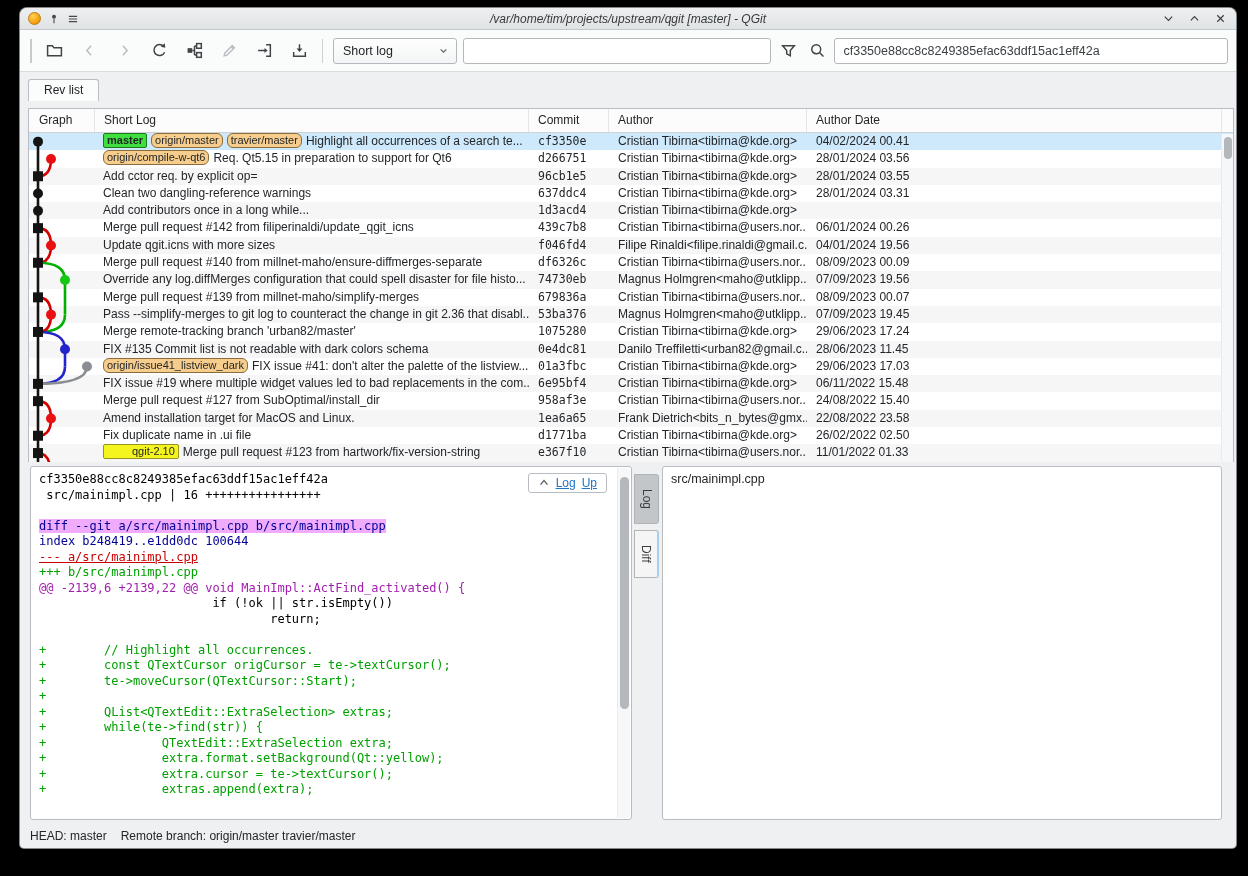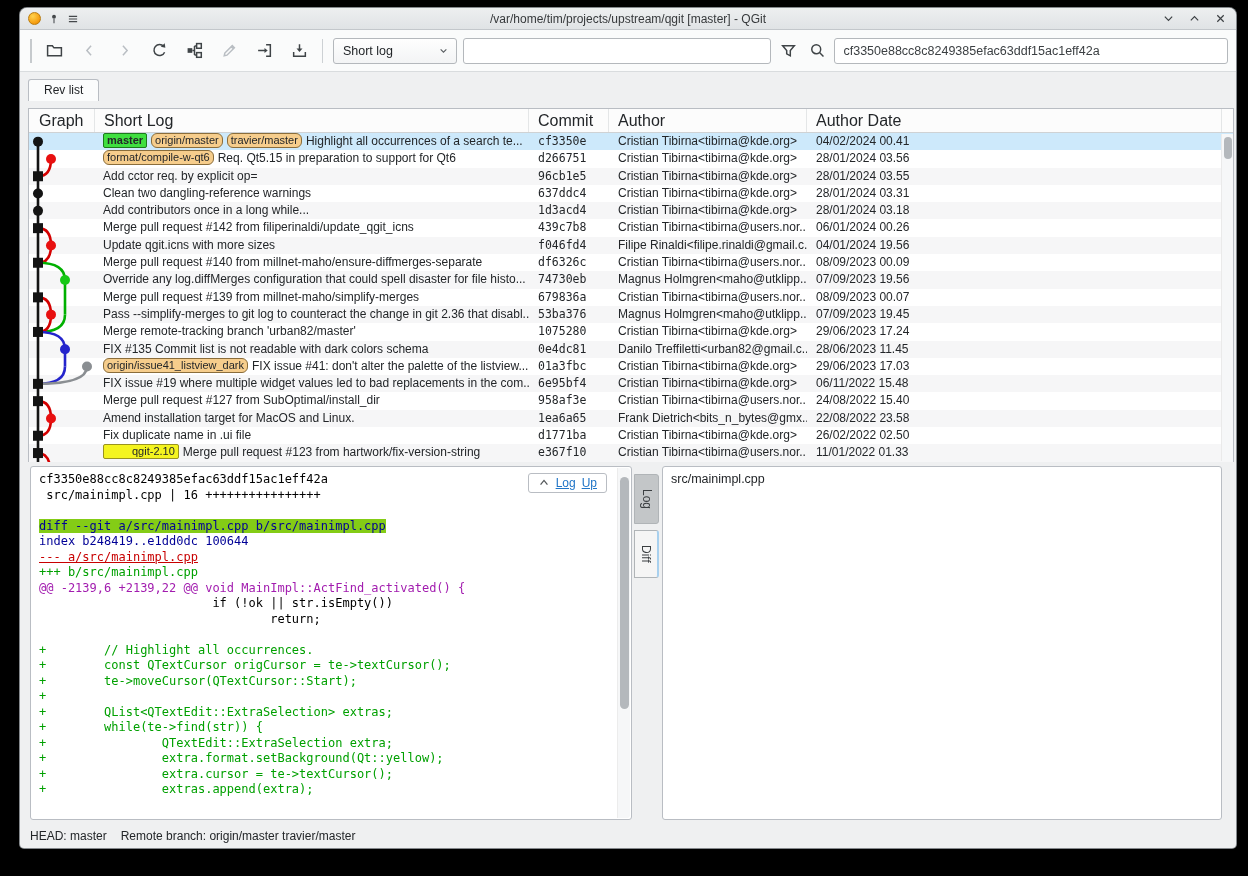--- a/index.html
+++ b/index.html
@@ -11,21 +11,21 @@
 
   
   .titlebar { position:absolute; top:0; left:0; right:0; height:22px;
               background:linear-gradient(#edeff0,#e0e3e5); border-bottom:1px solid #c3c7cb;
               display:flex; align-items:center; }
   .tb-left { display:flex; align-items:center; gap:7px; padding-left:8px; }
   .appicon { width:13px; height:13px; border-radius:50%;
              background:radial-gradient(circle at 35% 30%, #ffd24d, #f59b0e 70%, #d77c00);
              border:1px solid #b97c10; }
   .tb-ico svg { display:block; stroke:#44484b; stroke-width:1.4; fill:none; }
-  .tb-title { position:absolute; left:0; right:0; text-align:center; font-size:12px; color:#36393b; }
+  .tb-title { position:absolute; left:0; right:0; text-align:center; font-size:12px; color:#36393b;font-style:italic; }
   .tb-right { position:absolute; right:10px; display:flex; gap:15px; align-items:center; }
   .tb-right svg { display:block; stroke:#3c4043; stroke-width:1.3; fill:none; }
 
   
   .toolbar { position:absolute; top:22px; left:0; right:0; height:42px; background:#fafbfb;
              border-bottom:1px solid #d9dcde; display:flex; align-items:center; padding:0 8px; }
   .tb-handle { width:2px; height:24px; border-left:1px solid #c6cacd; border-right:1px solid #c6cacd; margin:0 9px 0 2px; }
   #tbButtons { display:flex; align-items:center; gap:9px; }
   .icon-btn { width:26px; height:26px; display:flex; align-items:center; justify-content:center; border-radius:3px; }
   .icon-btn svg { stroke:#3f4447; stroke-width:1.4; fill:none; }
@@ -47,21 +47,21 @@
   
   .tabbar { position:absolute; top:71px; left:8px; height:22px; }
   .tab { display:inline-block; padding:3px 15px 0 15px; height:22px; background:#fbfcfc;
          border:1px solid #b9bdc3; border-bottom:none; border-radius:3px 3px 0 0;
          font-size:12px; color:#232629; }
 
   
   .revpanel { position:absolute; top:100px; left:8px; width:1206px; height:354px;
               background:#fff; border:1px solid #b9bdc3; }
   .rev-header { height:24px; display:flex; background:#fcfcfc; border-bottom:1px solid #cfd2d4; }
-  .hcell { border-right:1px solid #e4e6e7; padding-left:9px; font-size:16px; line-height:23px;
+  .hcell { border-right:1px solid #e4e6e7; padding-left:9px; font-size:12px; line-height:23px;
            color:#232629; white-space:nowrap; overflow:hidden; }
   .rev-rows { position:relative; height:329px; overflow:hidden; }
   .rev-row { display:flex; height:17.3px; font-size:12px; color:#232629; }
   .rev-row.even { background:#f6f6f7; }
   .rev-row.sel { background:#cde9fb; }
   .cell { white-space:nowrap; overflow:hidden; line-height:17.3px; }
   .c-graph { width:66px; flex:none; }
   .c-subj  { width:434px; flex:none; padding-left:8px; }
   .c-commit{ width:80px; flex:none; padding-left:9px; font-family:"DejaVu Sans Mono",monospace; font-size:11.5px; }
   .c-auth  { width:198px; flex:none; padding-left:9px; }
@@ -81,21 +81,21 @@
   .logpanel { position:absolute; top:458px; left:10px; width:602px; height:354px;
               background:#fff; border:1px solid #b9bdc3; border-radius:3px; }
   #diffLines { position:absolute; left:8px; top:5px; right:16px; bottom:4px; overflow:hidden;
                font-family:"DejaVu Sans Mono",monospace; font-size:12px; line-height:15.5px; }
   .dl { white-space:pre; }
   .t-plain  { color:#000000; }
   .t-header { color:#000096; }
   .t-removed{ color:#c80000;text-decoration:underline; }
   .t-added  { color:#00a000; }
   .t-hunk   { color:#a21caf; }
-  .hl { background:#84cc16; }
+  .hl { background:#f0abfc; }
   .navbox { position:absolute; top:6px; right:24px; background:#fff; border:1px solid #b9bdc3;
             border-radius:3px; padding:2px 9px; display:flex; align-items:center; gap:6px;
             font-size:12px; }
   .navbox svg { stroke:#54585b; stroke-width:1.5; fill:none; }
   .navlink { color:#2075c7; text-decoration:underline; }
   .log-scrollbar { position:absolute; top:1px; right:1px; bottom:1px; width:13px;
                    background:#f6f7f8; border-left:1px solid #ececec; border-radius:0 3px 3px 0; }
   .log-scrollbar .thumb { position:absolute; top:9px; left:2px; width:9px; height:232px;
                           background:#b4b8bc; border-radius:5px; }
 
@@ -245,21 +245,21 @@
       <div class="rev-rows" id="revRows">
           <div class="rev-row sel">
             <div class="cell c-graph"></div>
             <div class="cell c-subj"><span class="badge branch">master</span><span class="badge remote">origin/master</span><span class="badge remote">travier/master</span><span>Highlight all occurrences of a search te...</span></div>
             <div class="cell c-commit">cf3350e</div>
             <div class="cell c-auth">Cristian Tibirna&lt;tibirna@kde.org&gt;</div>
             <div class="cell c-date">04/02/2024 00.41</div>
           </div>
           <div class="rev-row">
             <div class="cell c-graph"></div>
-            <div class="cell c-subj"><span class="badge remote">format/compile-w-qt6</span><span>Req. Qt5.15 in preparation to support for Qt6</span></div>
+            <div class="cell c-subj"><span class="badge remote">origin/compile-w-qt6</span><span>Req. Qt5.15 in preparation to support for Qt6</span></div>
             <div class="cell c-commit">d266751</div>
             <div class="cell c-auth">Cristian Tibirna&lt;tibirna@kde.org&gt;</div>
             <div class="cell c-date">28/01/2024 03.56</div>
           </div>
           <div class="rev-row even">
             <div class="cell c-graph"></div>
             <div class="cell c-subj"><span>Add cctor req. by explicit op=</span></div>
             <div class="cell c-commit">96cb1e5</div>
             <div class="cell c-auth">Cristian Tibirna&lt;tibirna@kde.org&gt;</div>
             <div class="cell c-date">28/01/2024 03.55</div>
@@ -269,21 +269,20 @@
             <div class="cell c-subj"><span>Clean two dangling-reference warnings</span></div>
             <div class="cell c-commit">637ddc4</div>
             <div class="cell c-auth">Cristian Tibirna&lt;tibirna@kde.org&gt;</div>
             <div class="cell c-date">28/01/2024 03.31</div>
           </div>
           <div class="rev-row even">
             <div class="cell c-graph"></div>
             <div class="cell c-subj"><span>Add contributors once in a long while...</span></div>
             <div class="cell c-commit">1d3acd4</div>
             <div class="cell c-auth">Cristian Tibirna&lt;tibirna@kde.org&gt;</div>
-            <div class="cell c-date">28/01/2024 03.18</div>
           </div>
           <div class="rev-row">
             <div class="cell c-graph"></div>
             <div class="cell c-subj"><span>Merge pull request #142 from filiperinaldi/update_qgit_icns</span></div>
             <div class="cell c-commit">439c7b8</div>
             <div class="cell c-auth">Cristian Tibirna&lt;tibirna@users.nor...</div>
             <div class="cell c-date">06/01/2024 00.26</div>
           </div>
           <div class="rev-row even">
             <div class="cell c-graph"></div>

